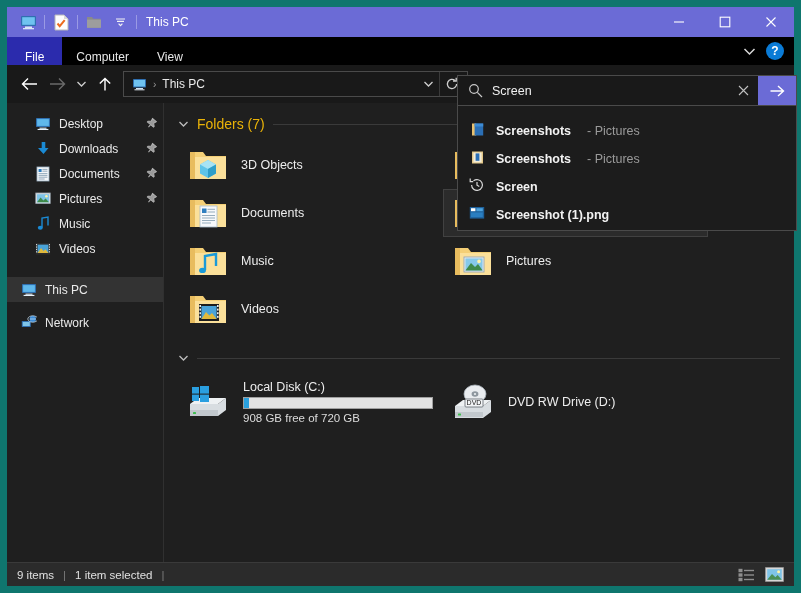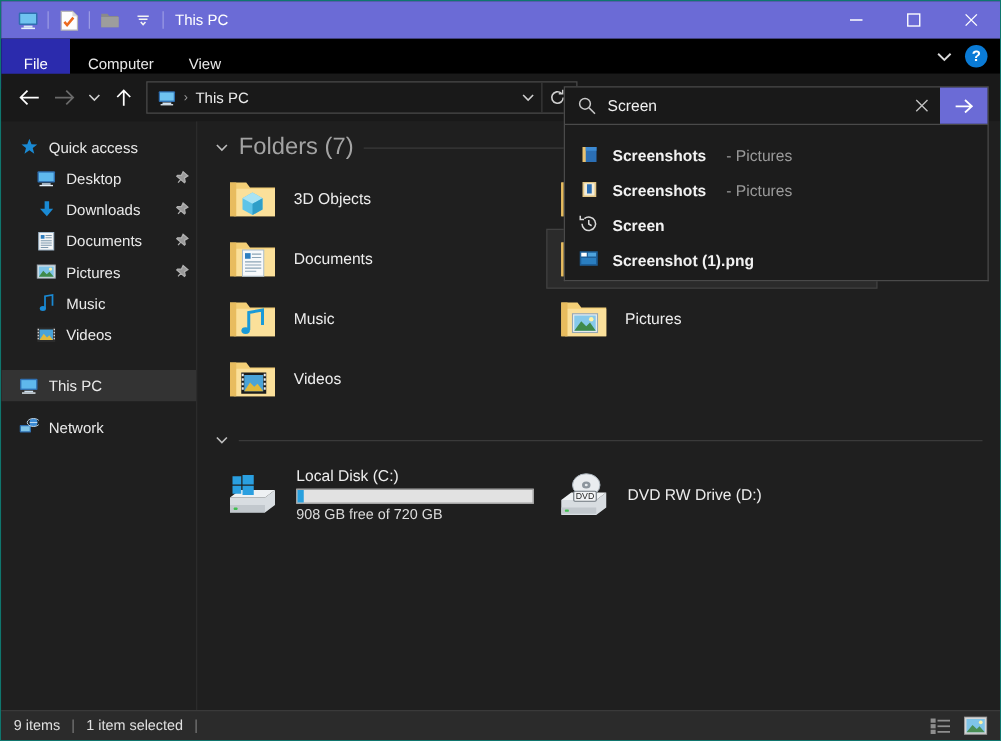--- a/index.html
+++ b/index.html
@@ -7,21 +7,21 @@
     width: 801px; height: 593px;
     background: #1f1f1f;
     font-family: "Liberation Sans", sans-serif;
     overflow: hidden;
     -webkit-font-smoothing: antialiased;
   }
   .window {
     position: relative;
     width: 801px; height: 593px;
     background: #1f1f1f;
-    border: 1px solid #0f766e;
+    border: 7px solid #0f766e;
     display: flex; flex-direction: column;
   }
 
   
   .titlebar {
     height: 30px; background: #6b6bd6;
     display: flex; align-items: center;
     flex: 0 0 30px; position: relative;
   }
   .qat { display: flex; align-items: center; padding-left: 8px; gap: 0px; }
@@ -175,21 +175,21 @@
   
   .content {
     flex: 1; background: #1f1f1f; position: relative;
     padding: 10px 0 0 0; overflow: hidden;
   }
   .group-header {
     display: flex; align-items: center; gap: 8px;
     padding: 0 14px 0 14px; height: 22px; margin-bottom: 6px;
   }
   .group-chev { color: #bdbdbd; font-size: 10px; }
-  .group-title { color: #a3a3a3; font-size: 19px; white-space: nowrap; }
+  .group-title { color: #eab308; font-size: 14px; white-space: nowrap; }
   .group-rule { flex: 1; height: 1px; background: #3a3a3a; }
 
   .grid {
     display: grid; grid-template-columns: 265px 265px;
     padding-left: 14px;
   }
   .tile {
     height: 48px; display: flex; align-items: center;
     gap: 12px; padding-left: 8px; border: 1px solid transparent;
   }
@@ -424,28 +424,20 @@
         <span class="sug-name">Screenshot (1).png</span>
         <span class="sug-loc"></span>
       </div>
     </div>
   </div>
 
   <div class="body">
 
     <div class="sidebar">
 
-      <div class="nav-item nav-l0">
-        <span class="nav-ico">
-          <svg width="15" height="15" viewBox="0 0 15 15">
-            <path d="M7.5 1 L9.2 5.4 L13.8 5.6 L10.2 8.4 L11.4 12.9 L7.5 10.2 L3.6 12.9 L4.8 8.4 L1.2 5.6 L5.8 5.4 Z" fill="#1a8ad4"></path>
-          </svg>
-        </span>
-        <span>Quick access</span>
-      </div>
 
       <div class="nav-item nav-l1">
         <span class="nav-ico">
           <svg width="16" height="14" viewBox="0 0 16 14">
             <rect x="1" y="1" width="14" height="9" rx="0.8" fill="#2f6fb0"></rect>
             <rect x="2.1" y="2.1" width="11.8" height="6.8" fill="#5fb8ec"></rect>
             <rect x="4.5" y="10.6" width="7" height="1.2" fill="#cfe2f2"></rect>
             <rect x="2.6" y="11.9" width="10.8" height="1.1" fill="#e8f2fa"></rect>
           </svg>
         </span>

